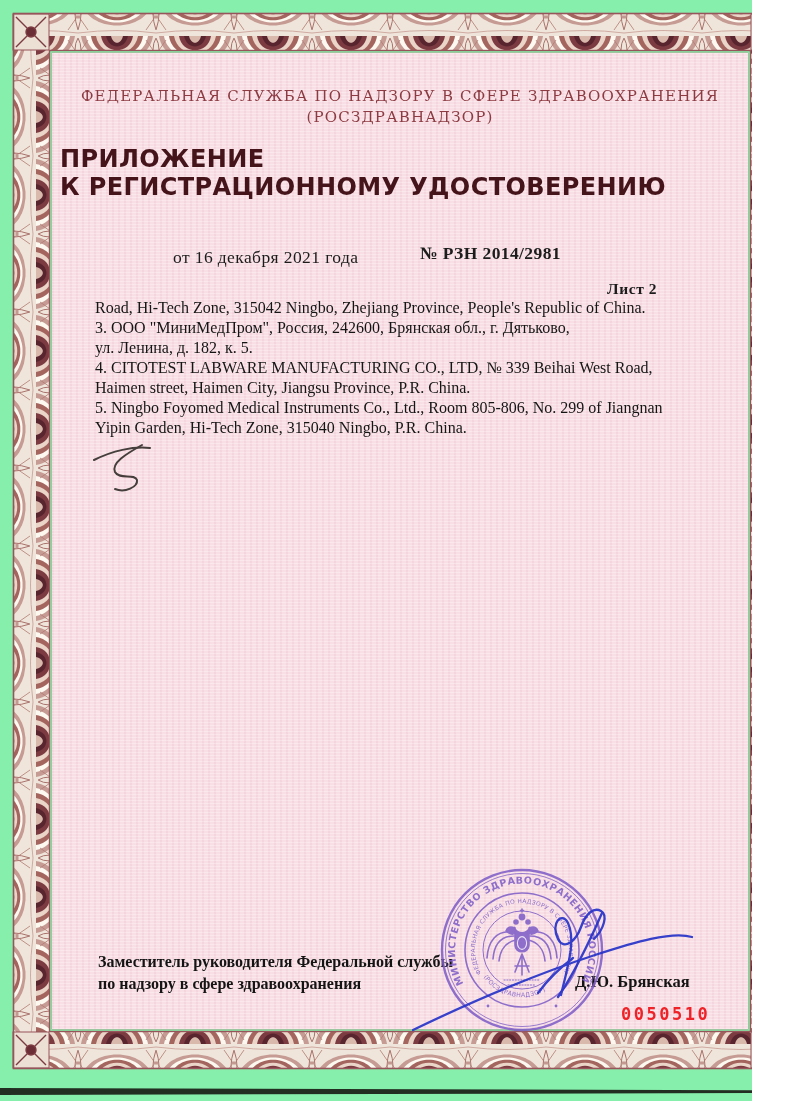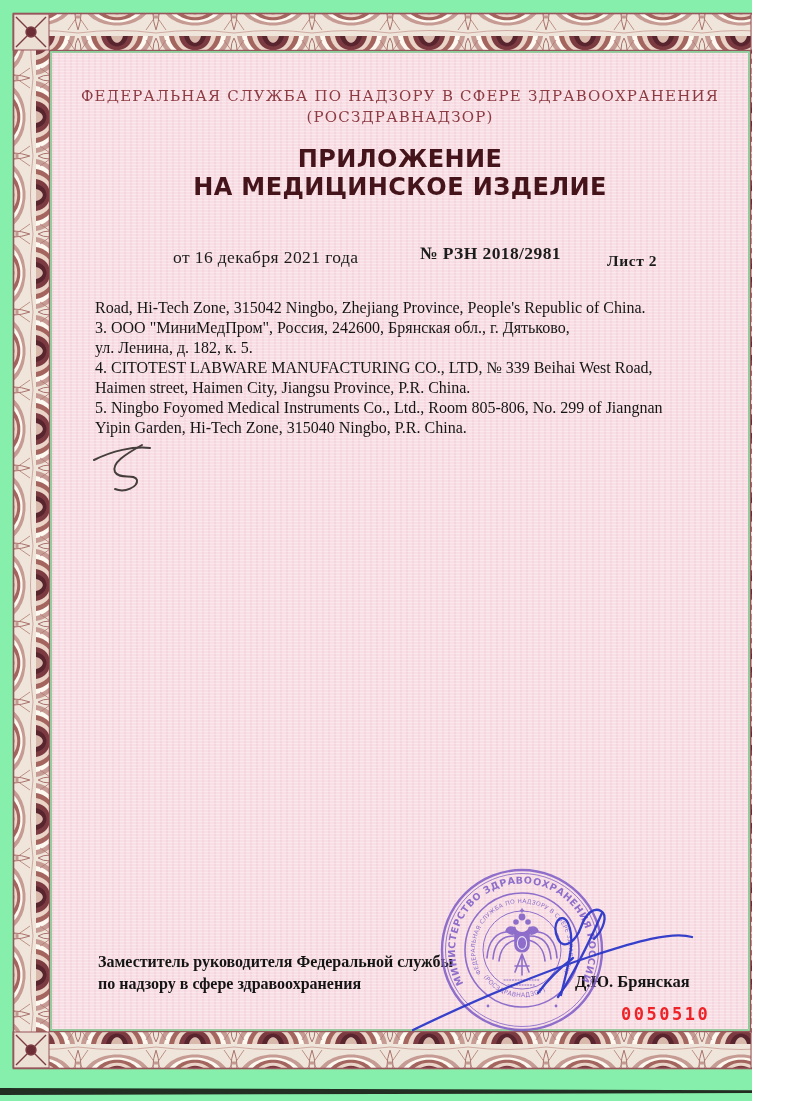--- a/index.html
+++ b/index.html
@@ -12,25 +12,25 @@
   .paper{
     position:absolute;left:52px;top:53px;width:696px;height:976px;z-index:2;
     background-color:#f8dfe5;
     background-image:
       repeating-linear-gradient(0deg, rgba(255,255,255,.28) 0 1px, rgba(255,255,255,0) 1px 3px),
       repeating-linear-gradient(90deg, rgba(231,176,192,.20) 0 2px, rgba(231,176,192,0) 2px 6px);
   }
   .abs{position:absolute;z-index:3;}
   .header-block{left:52px;top:86px;width:696px;text-align:center;
     color:#8c3b42;font-family:"DejaVu Serif", serif;font-size:15px;line-height:21px;letter-spacing:1.2px;}
-  .title-block{left:52px;top:146px;width:696px;text-align:center;
-    color:#45131a;font-family:"DejaVu Sans", sans-serif;font-weight:bold;font-size:24px;line-height:27.5px;letter-spacing:.4px;}
+  .title-block{left:52px;top:146px;width:696px;
+    color:#45131a;font-family:"DejaVu Sans", sans-serif;font-weight:bold;font-size:24px;line-height:27.5px;letter-spacing:.4px;padding-left:8px;}
   .issue-date{left:173px;top:247px;font-weight:normal;font-size:17.5px;color:#1c1c1c;letter-spacing:.4px;}
   .issue-number{left:420px;top:243px;font-weight:bold;font-size:17.5px;color:#1c1c1c;letter-spacing:.4px;}
-  .sheet{left:607px;top:252px;font-weight:bold;font-size:15.5px;color:#1c1c1c;letter-spacing:.6px;}
+  .sheet{left:607px;top:280px;font-weight:bold;font-size:15.5px;color:#1c1c1c;letter-spacing:.6px;}
   .body-block{left:95px;top:298px;width:632px;font-size:16px;line-height:20px;color:#151515;white-space:pre-line;}
   .sign-pos{left:98px;top:951px;width:420px;font-weight:bold;font-size:16px;line-height:22px;color:#141414;}
   .sign-name{left:575px;top:972px;font-weight:bold;font-size:16.5px;color:#141414;}
   .serial{left:621px;top:1004px;font-family:"DejaVu Sans Mono", monospace;font-weight:bold;
     font-size:17px;letter-spacing:2.5px;color:#ee2227;}
   .stamp-svg{position:absolute;left:438px;top:866px;z-index:4;opacity:.86;}
   .signature-svg{position:absolute;left:380px;top:895px;z-index:5;}
   .mark-svg{position:absolute;left:86px;top:436px;z-index:3;}
   .scanline{position:absolute;left:0;top:1087px;width:800px;height:9px;z-index:6;}
 </style>
@@ -97,25 +97,25 @@
 
   <div class="paper"></div>
 
   <div class="abs header-block">
     <div>ФЕДЕРАЛЬНАЯ СЛУЖБА ПО НАДЗОРУ В СФЕРЕ ЗДРАВООХРАНЕНИЯ</div>
     <div>(РОСЗДРАВНАДЗОР)</div>
   </div>
 
   <div class="abs title-block">
     <div>ПРИЛОЖЕНИЕ</div>
-    <div>НА МЕДИЦИНСКОЕ ИЗДЕЛИЕ</div>
+    <div>К РЕГИСТРАЦИОННОМУ УДОСТОВЕРЕНИЮ</div>
   </div>
 
   <div class="abs issue-date">от  16 декабря 2021 года</div>
-  <div class="abs issue-number">№  РЗН 2018/2981</div>
+  <div class="abs issue-number">№  РЗН 2014/2981</div>
   <div class="abs sheet">Лист 2</div>
 
   <div class="abs body-block">Road, Hi-Tech Zone, 315042 Ningbo, Zhejiang Province, People's Republic of China.
 3. ООО "МиниМедПром", Россия, 242600, Брянская обл., г. Дятьково,
 ул. Ленина, д. 182, к. 5.
 4. CITOTEST LABWARE MANUFACTURING CO., LTD, № 339 Beihai West Road,
 Haimen street, Haimen City, Jiangsu Province, P.R. China.
 5. Ningbo Foyomed Medical Instruments Co., Ltd., Room 805-806, No. 299 of Jiangnan
 Yipin Garden, Hi-Tech Zone, 315040 Ningbo, P.R. China.</div>
 

